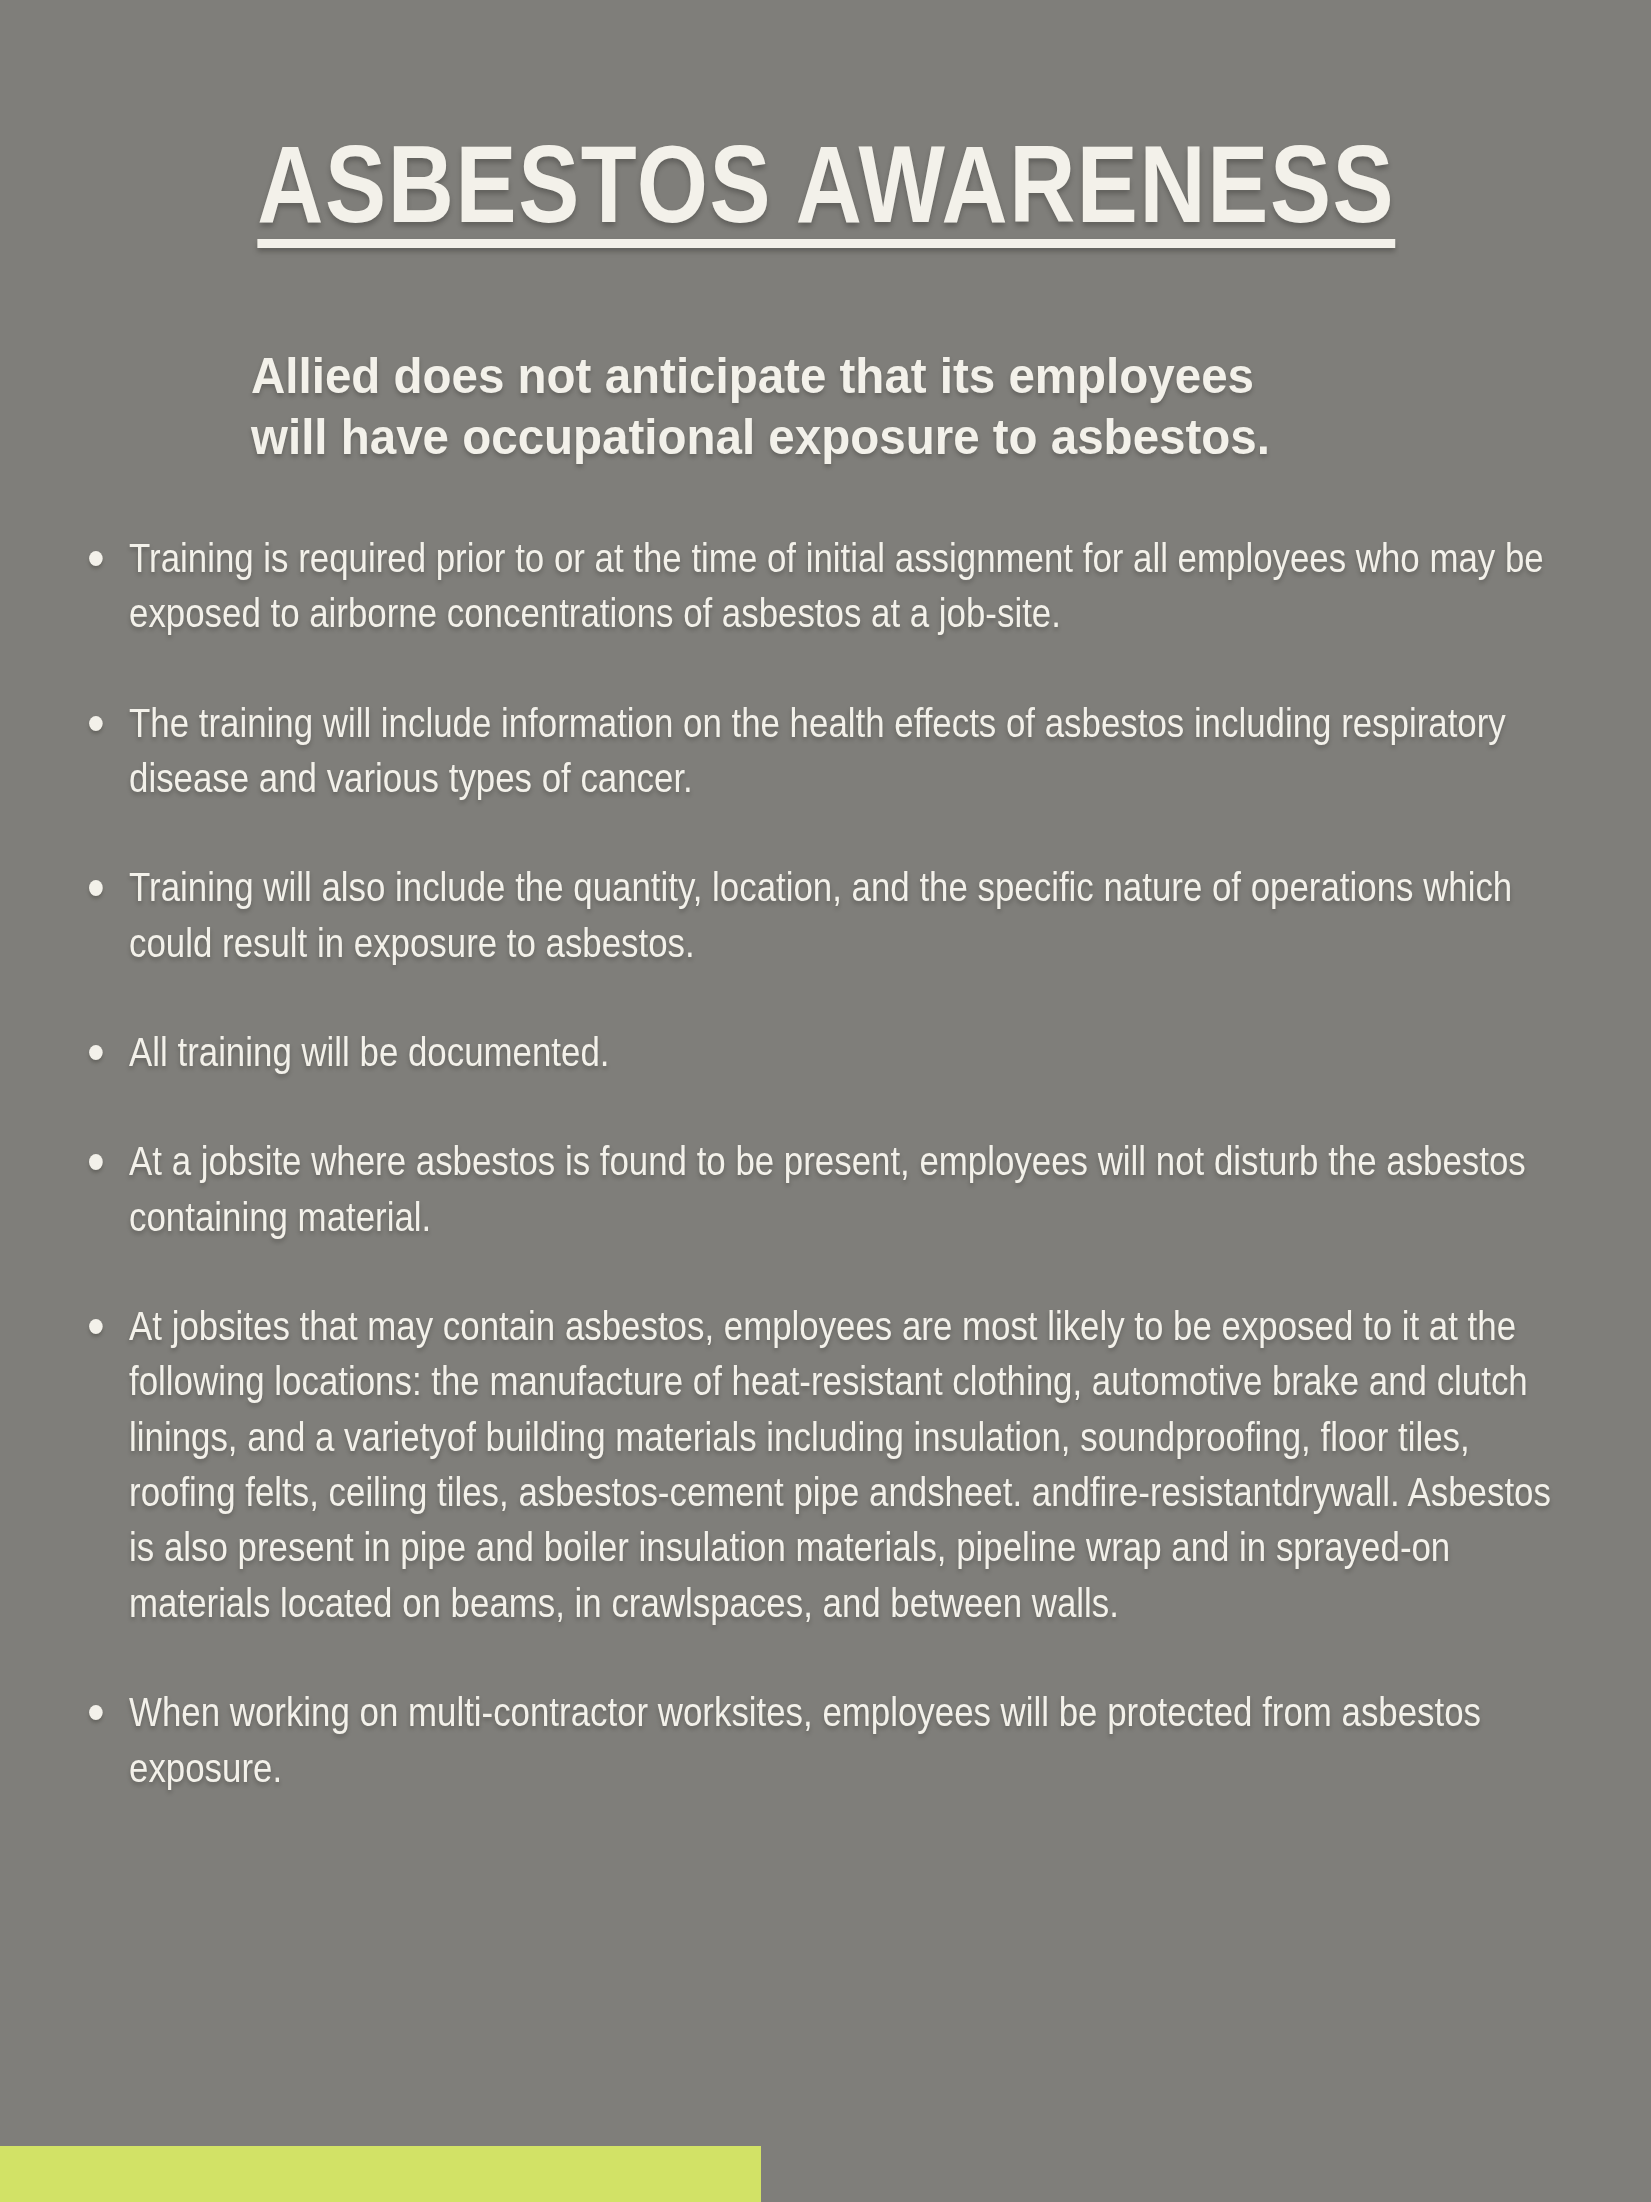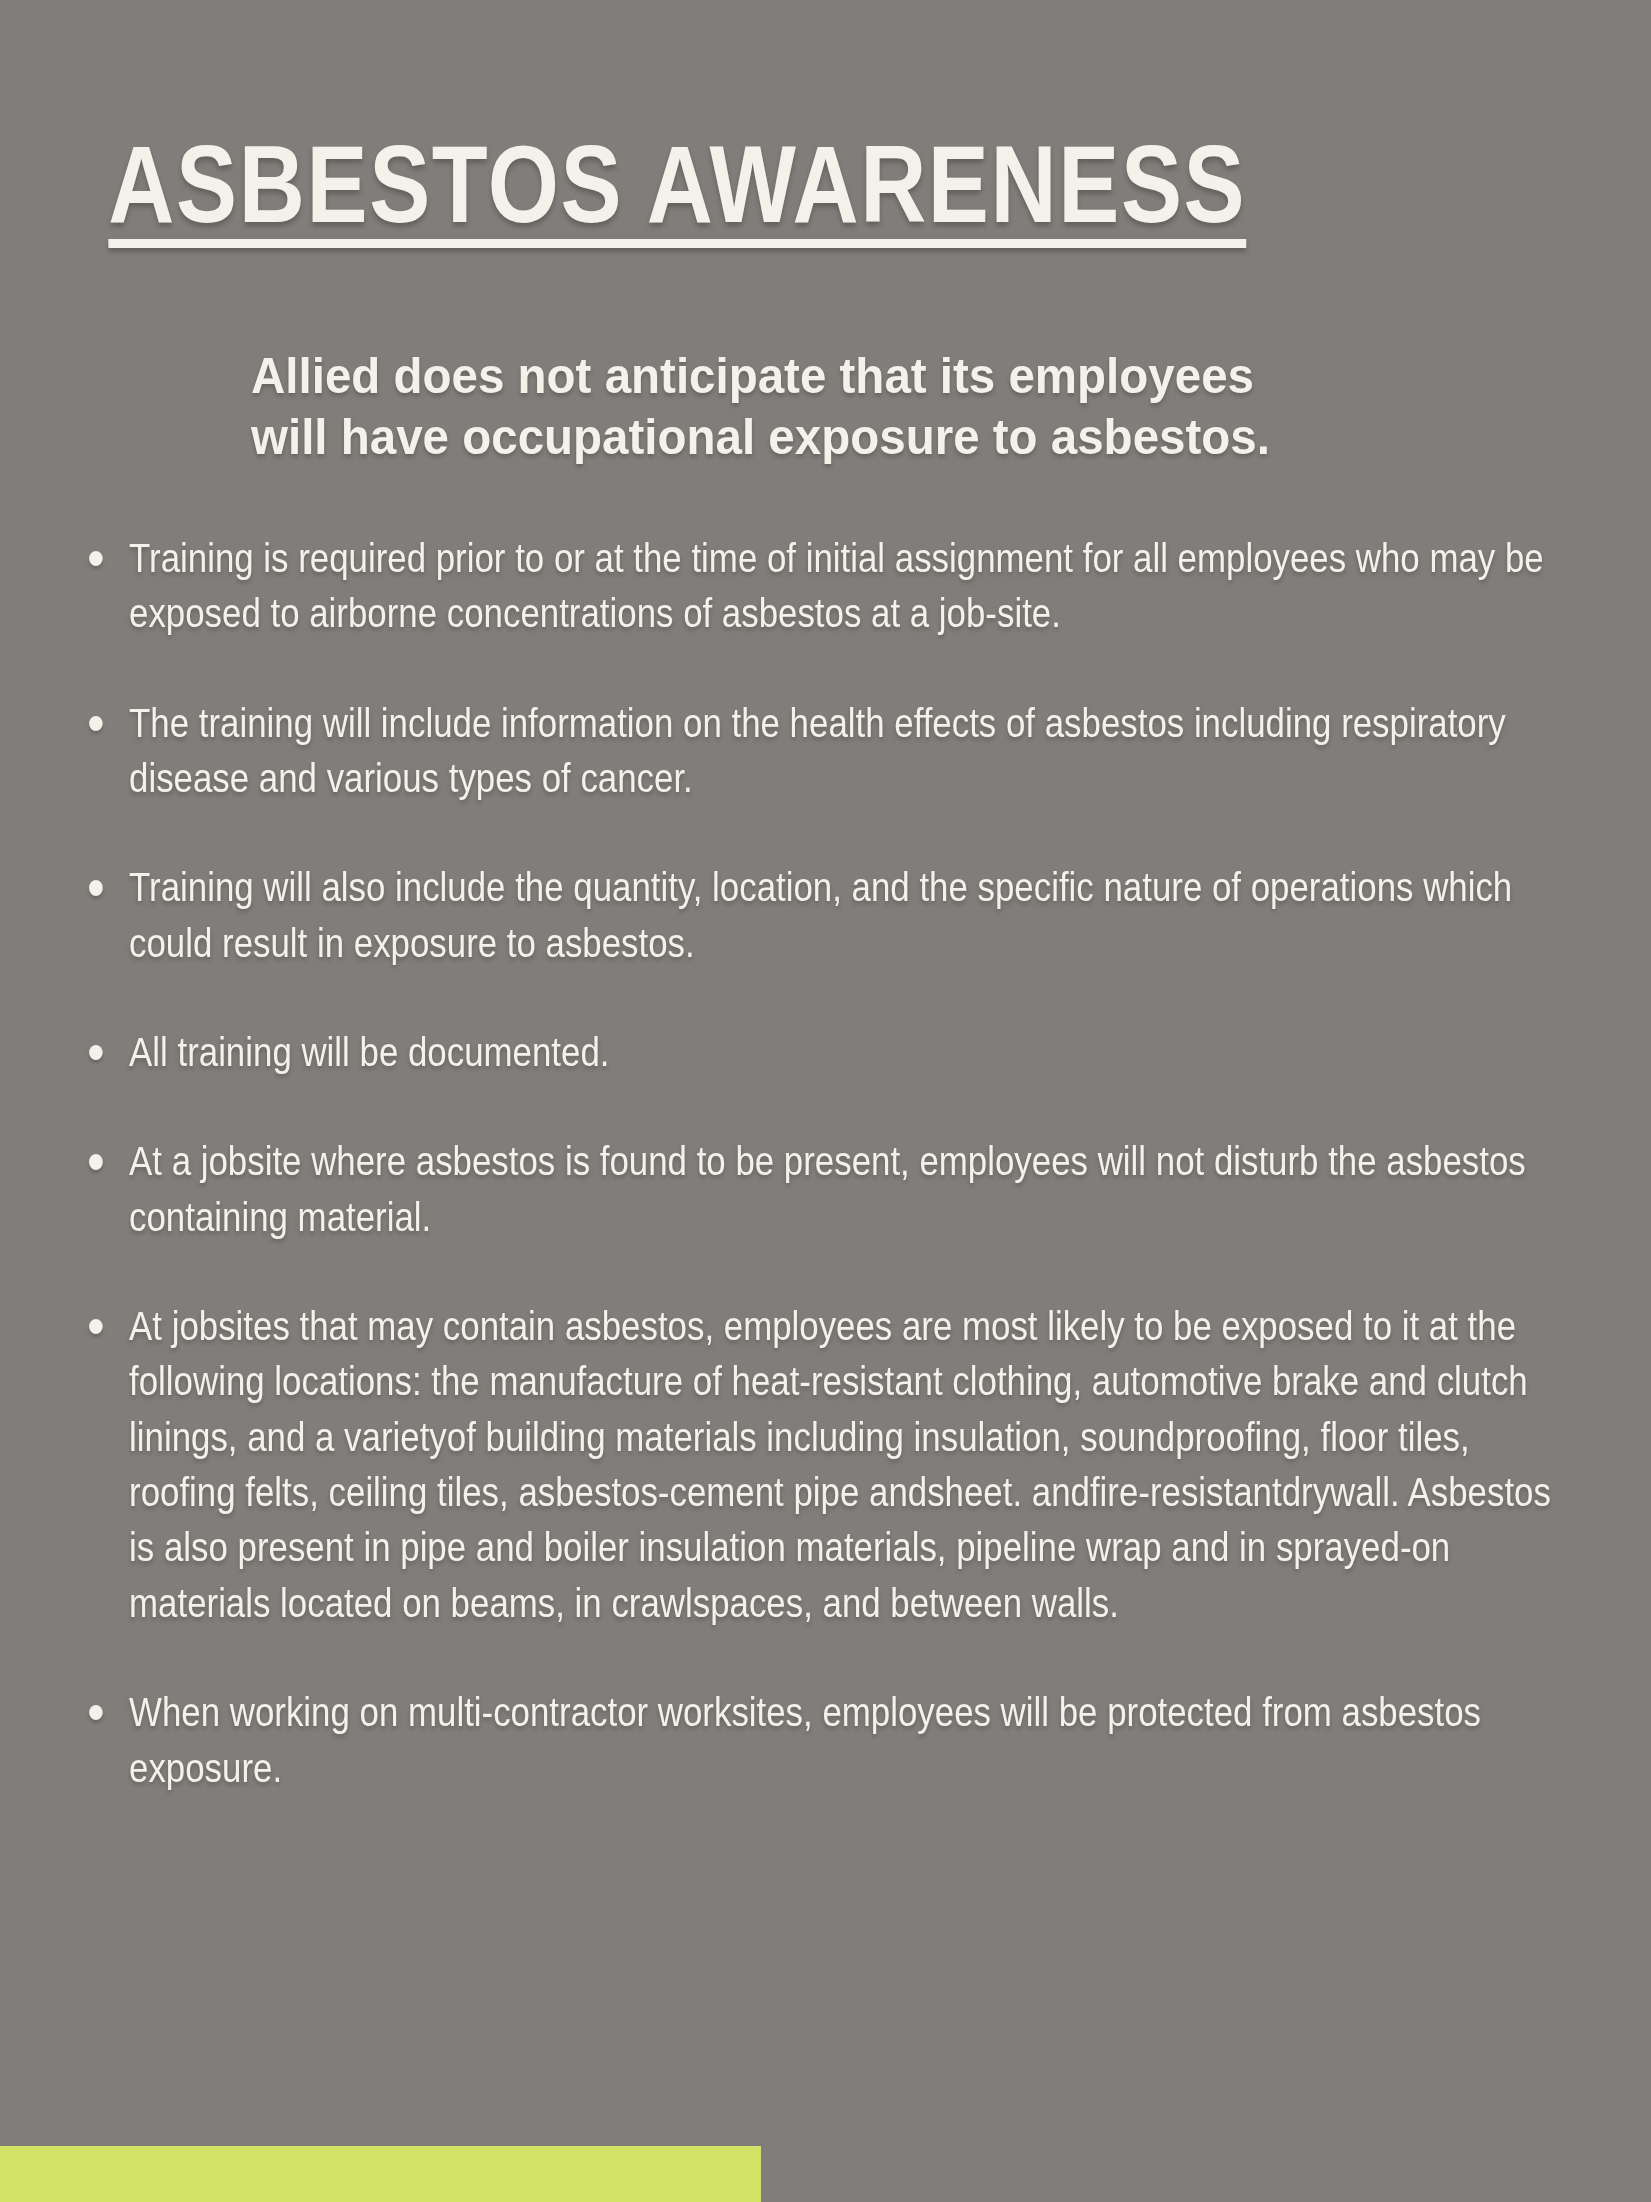--- a/index.html
+++ b/index.html
@@ -14,20 +14,21 @@
     overflow: hidden;
     background: var(--background-color);
     color: var(--text-color);
     font-family: "Liberation Sans", sans-serif;
   }
   .title-wrap {
     position: absolute;
     top: 130px;
     left: 0;
     width: 100%;
+    text-align: center;
     white-space: nowrap;
   }
   .title {
     display: inline-block;
     font-size: 109px;
     font-weight: 700;
     line-height: 1;
     letter-spacing: 1.9px;
     transform: scaleX(0.84);
     transform-origin: center top;

